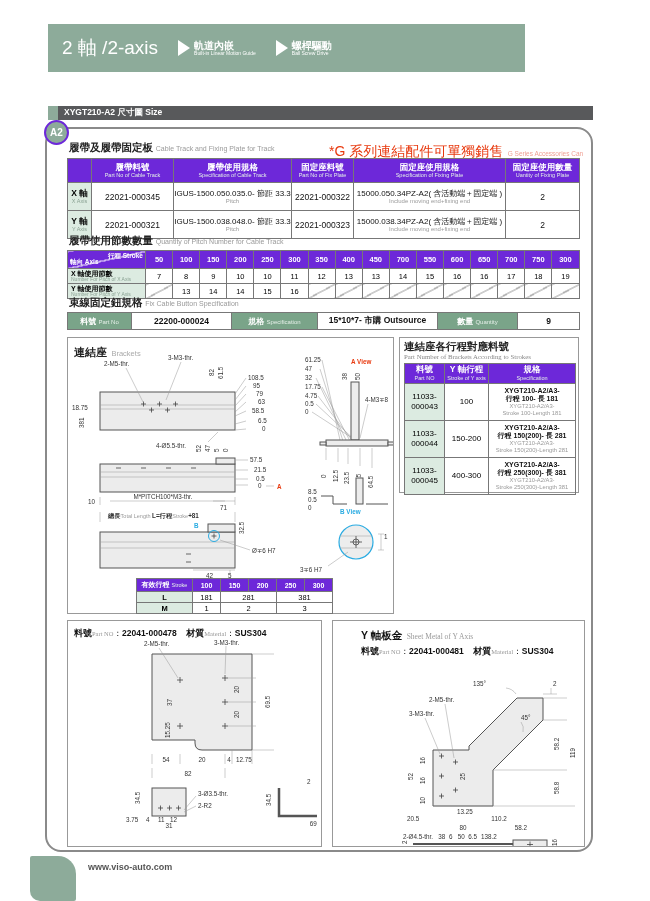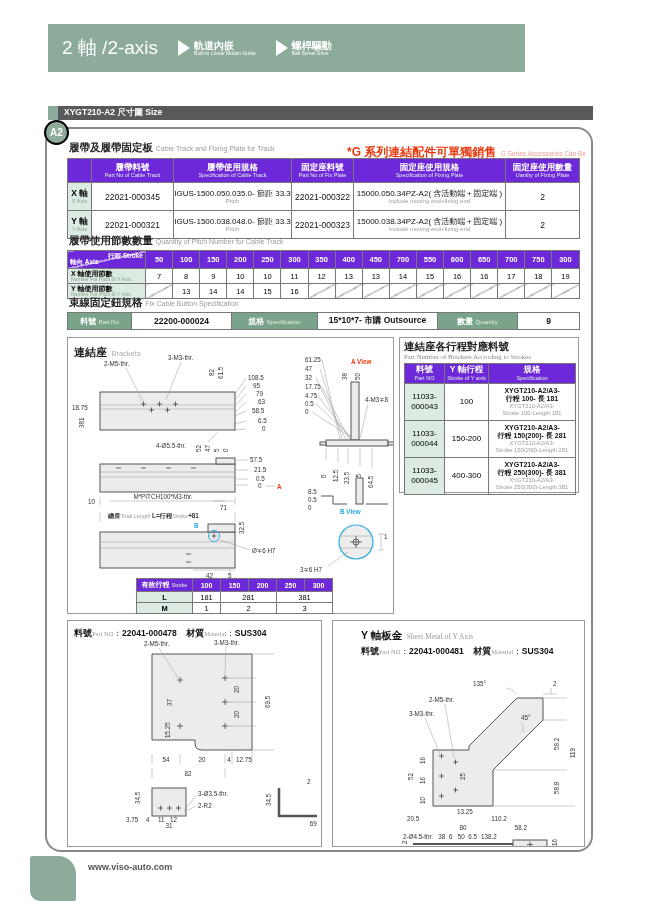--- a/index.html
+++ b/index.html
@@ -16,26 +16,26 @@
   .badge .bz { font-size:10px; font-weight:bold; line-height:1.1; }
   .badge .be { font-size:5px; line-height:1.1; }
 
   
   .secbar { left:48px; top:106px; width:545px; height:14px; background:#58595b; display:flex; align-items:center; }
   .secbar .sq { width:10px; height:14px; background:#8dab9a; margin-right:6px; }
   .secbar .st { color:#fff; font-size:8.5px; font-weight:bold;text-align:center; }
 
   
   .container { left:45px; top:127px; width:548px; height:725px; border:2px solid #8a8a8a; border-radius:16px; }
-  .a2badge { left:44px; top:120px; width:25px; height:25px; border-radius:50%; background:#8dab9a; border:2px solid #000000; color:#fff; font-size:10px; font-weight:bold; display:flex; align-items:center; justify-content:center; z-index:3; }
+  .a2badge { left:44px; top:120px; width:25px; height:25px; border-radius:50%; background:#8dab9a; border:2px solid #6d28d9; color:#fff; font-size:10px; font-weight:bold; display:flex; align-items:center; justify-content:center; z-index:3; }
 
   .sec-title { font-size:10px; color:#222; white-space:nowrap; }
   .sec-title b { font-size:10.5px; }
   .sec-title .en { font-size:7px; color:#9a9a9a; font-weight:normal; }
-  .note-zh { font-size:12px; color:#e8380d; font-weight:bold;margin-left:18px; }
+  .note-zh { font-size:14px; color:#e8380d; font-weight:normal; }
   .note-en { font-size:6.5px; color:#ef9d90; }
 
   table { border-collapse:collapse; table-layout:fixed; }
   td,th { border:1px solid #777; text-align:center; vertical-align:middle; overflow:hidden; }
   .gh { background:#6d28d9; color:#fff; }
   .gh .hz { font-size:8.5px; font-weight:bold; line-height:1.15; }
   .gh .he { font-size:5.5px; font-weight:normal; color:#e4efe8; line-height:1.1; }
   .axis { background:#dcebe1; }
   .axis .az { font-size:8.5px; font-weight:bold; line-height:1; }
   .axis .ae { font-size:5.5px; color:#8aa293; line-height:1.1; }

